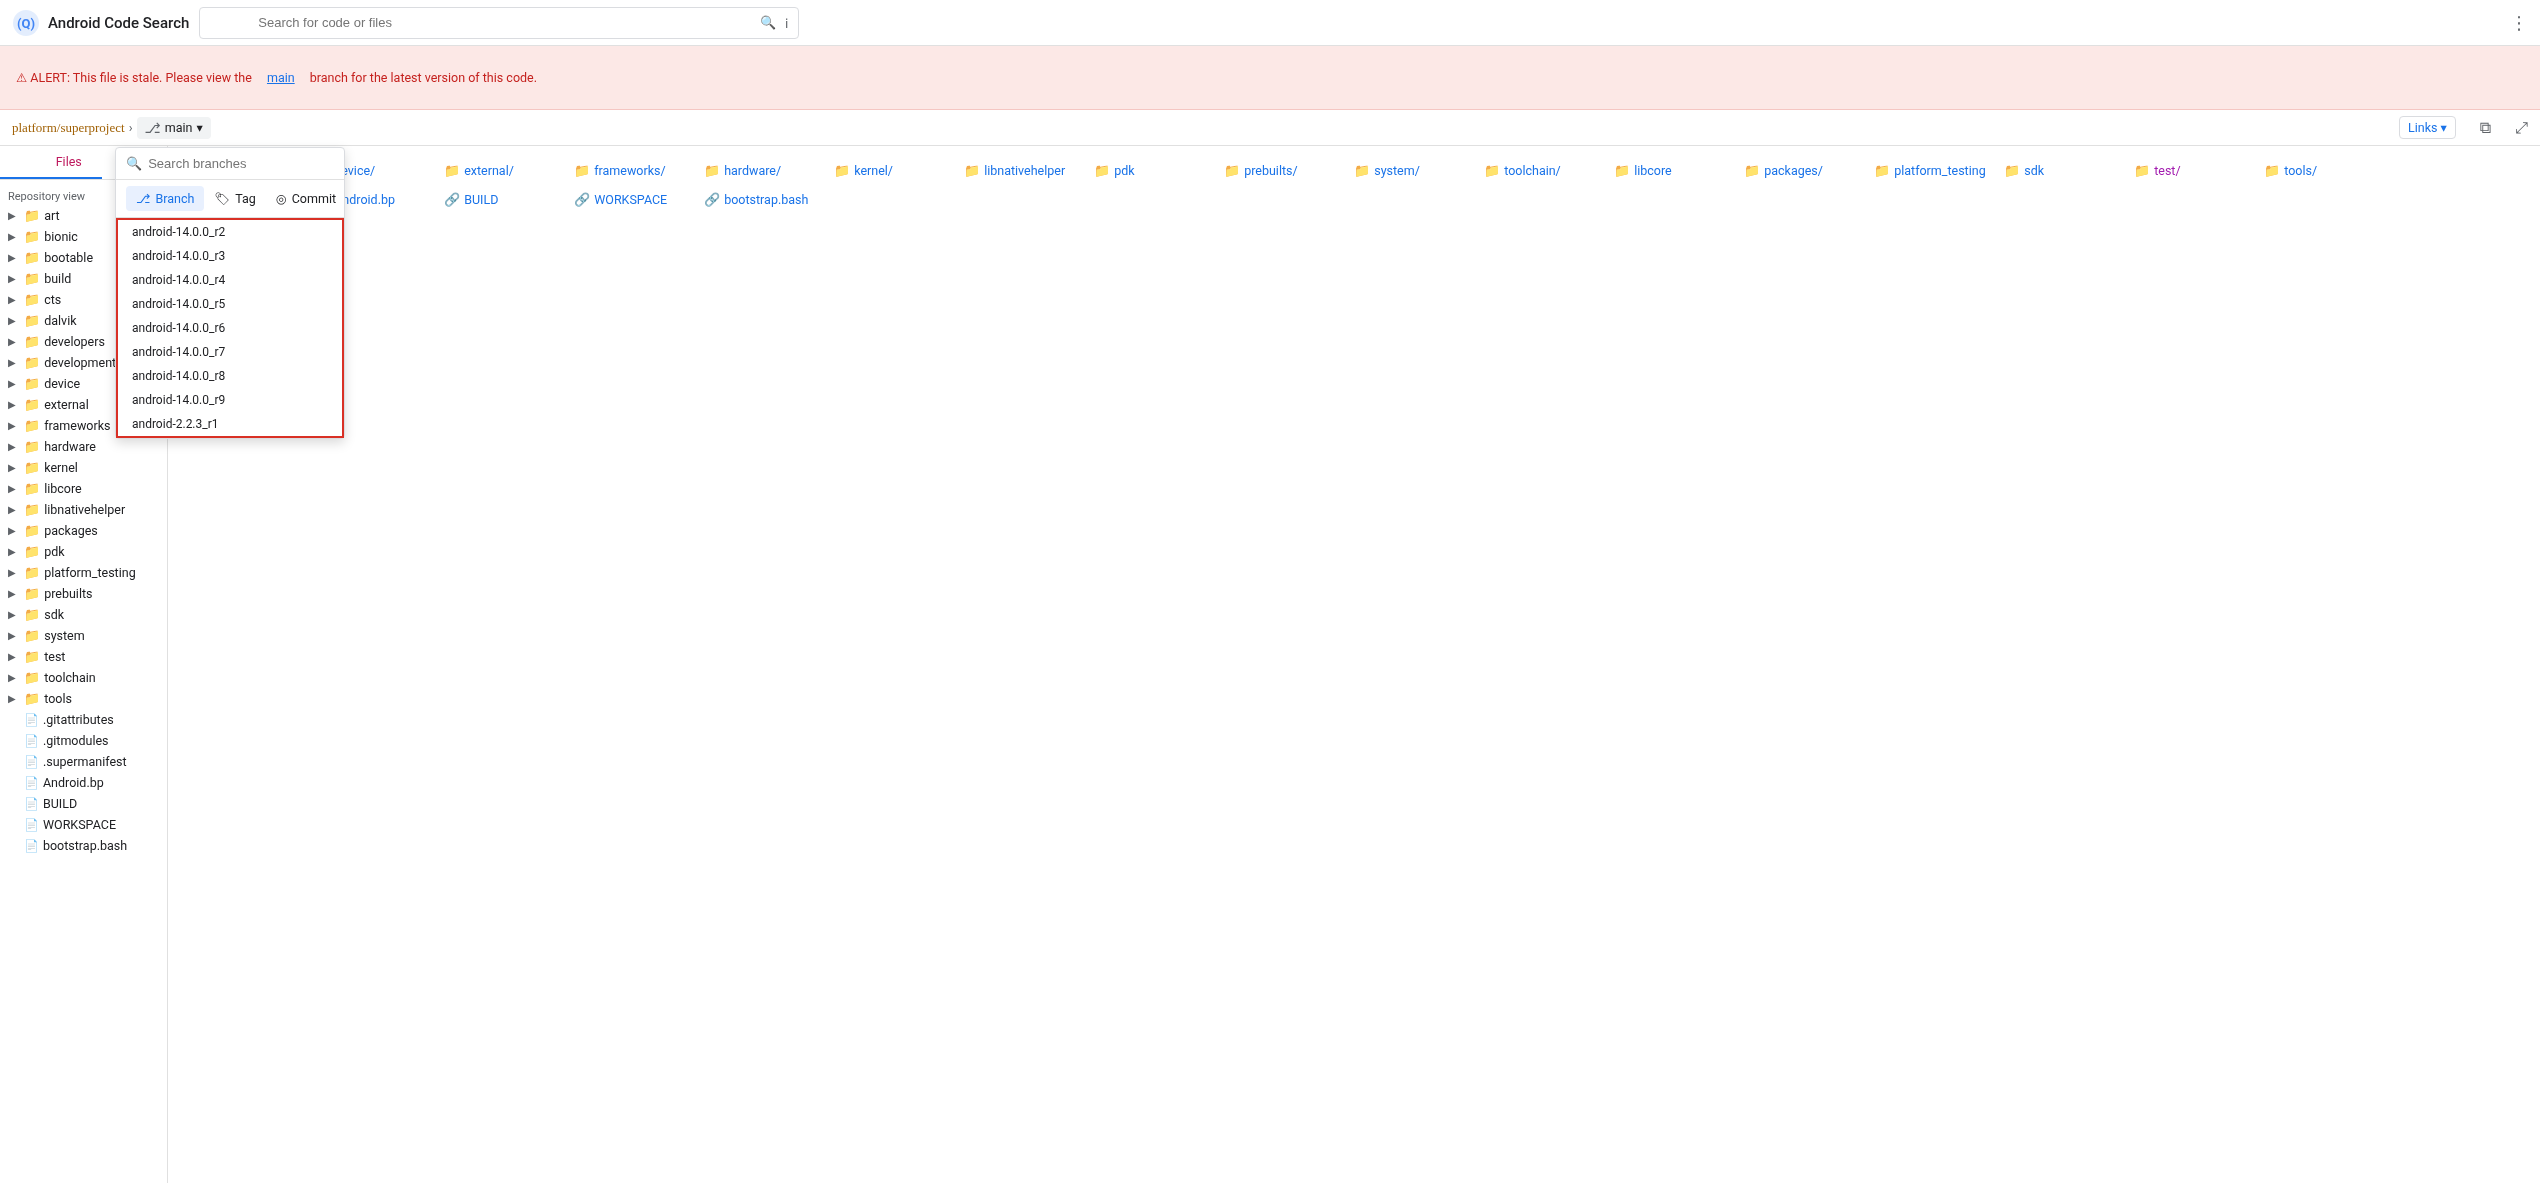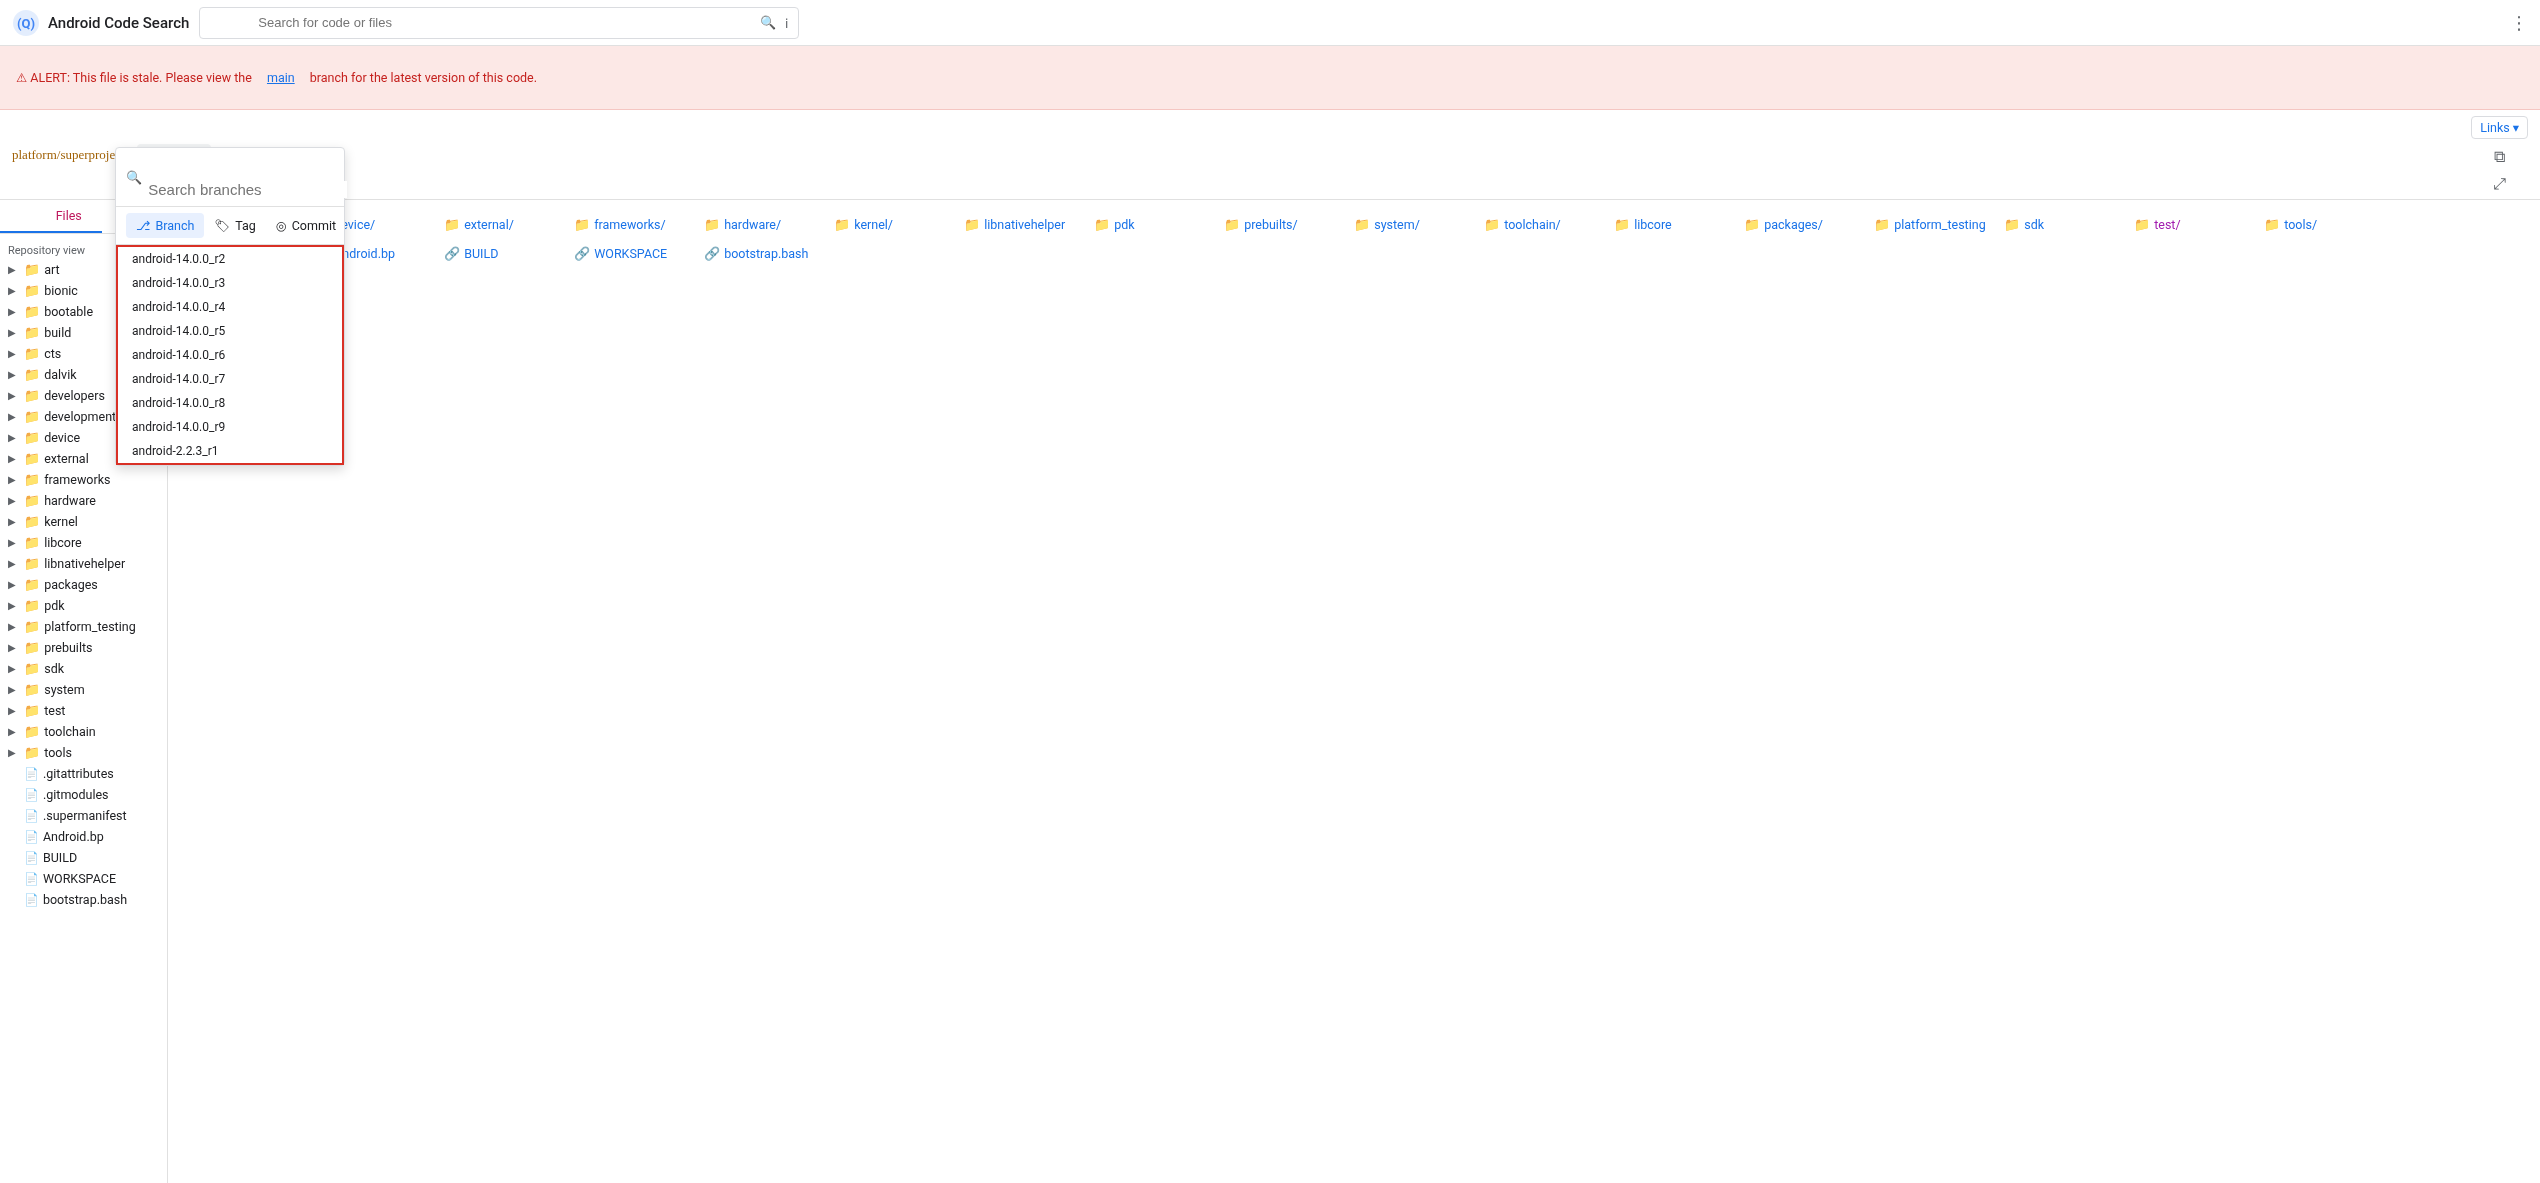--- a/index.html
+++ b/index.html
@@ -189,24 +189,23 @@
     .dropdown-search {
       display: flex;
       align-items: center;
       padding: 8px 10px;
       border-bottom: 1px solid #e0e0e0;
       gap: 6px;
     }
     .dropdown-search input {
       border: none;
       outline: none;
-      font-size: 15px;
+      font-size: 13px;
       color: #4d7c0f;
       flex: 1;
-      margin-top: 25px;
     }
     .dropdown-options {
       display: flex;
       padding: 6px 10px;
       gap: 0;
       border-bottom: 1px solid #e0e0e0;
     }
     .dropdown-option {
       display: flex;
       align-items: center;
@@ -233,22 +232,21 @@
       color: #202124;
       white-space: nowrap;
       overflow: hidden;
       text-overflow: ellipsis;
     }
 
     
     .top-right-toolbar {
       display: flex;
       align-items: center;
-      gap: 8px;
-      flex-direction: column;
+      gap: 24px;
     }
     .links-btn {
       display: flex;
       align-items: center;
       gap: 3px;
       font-size: 12.5px;
       color: #1a73e8;
       cursor: pointer;
       border: 1px solid #dadce0;
       border-radius: 4px;

